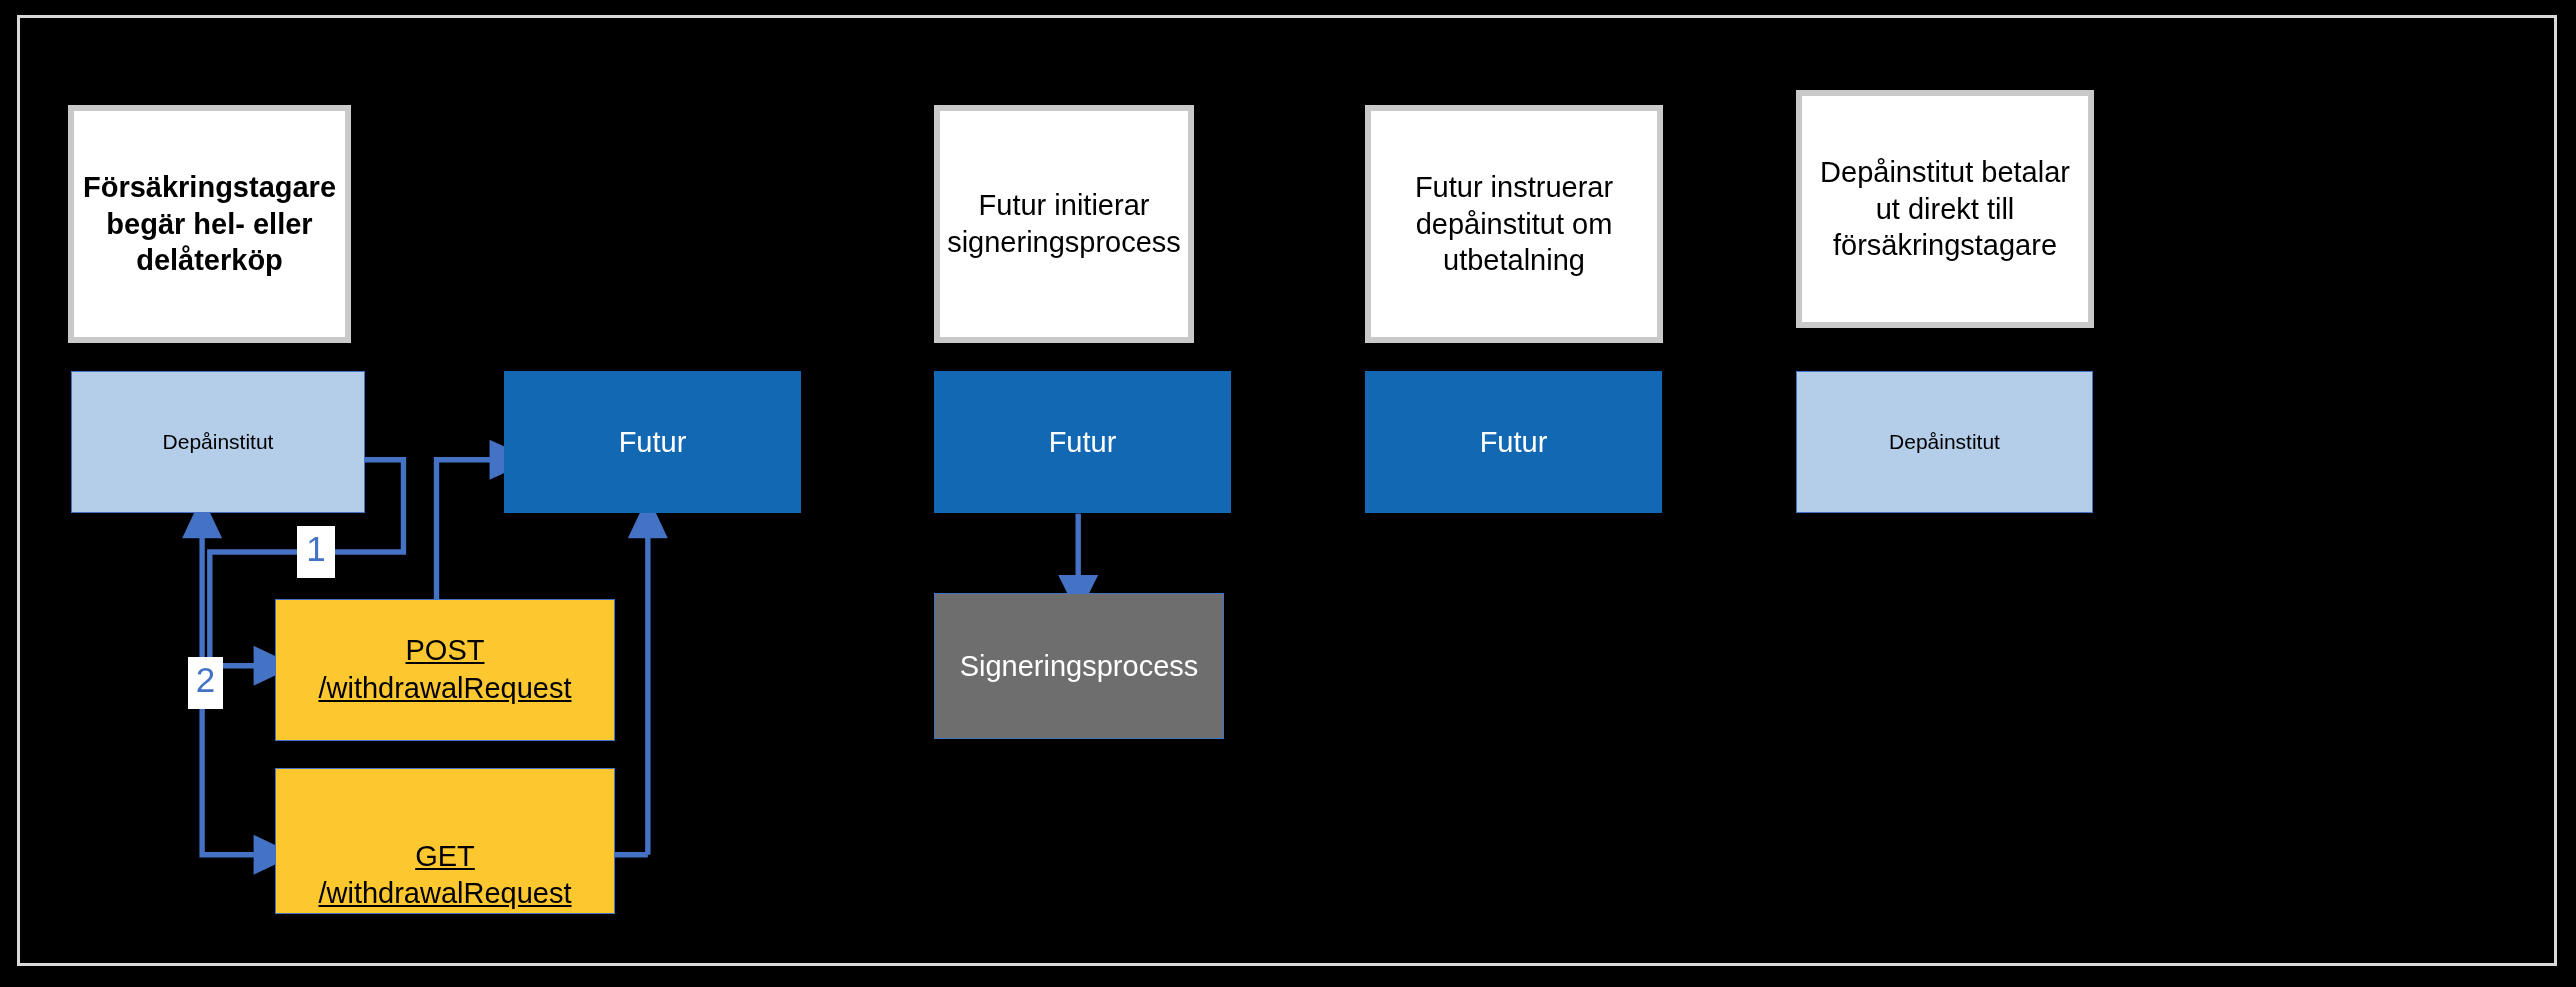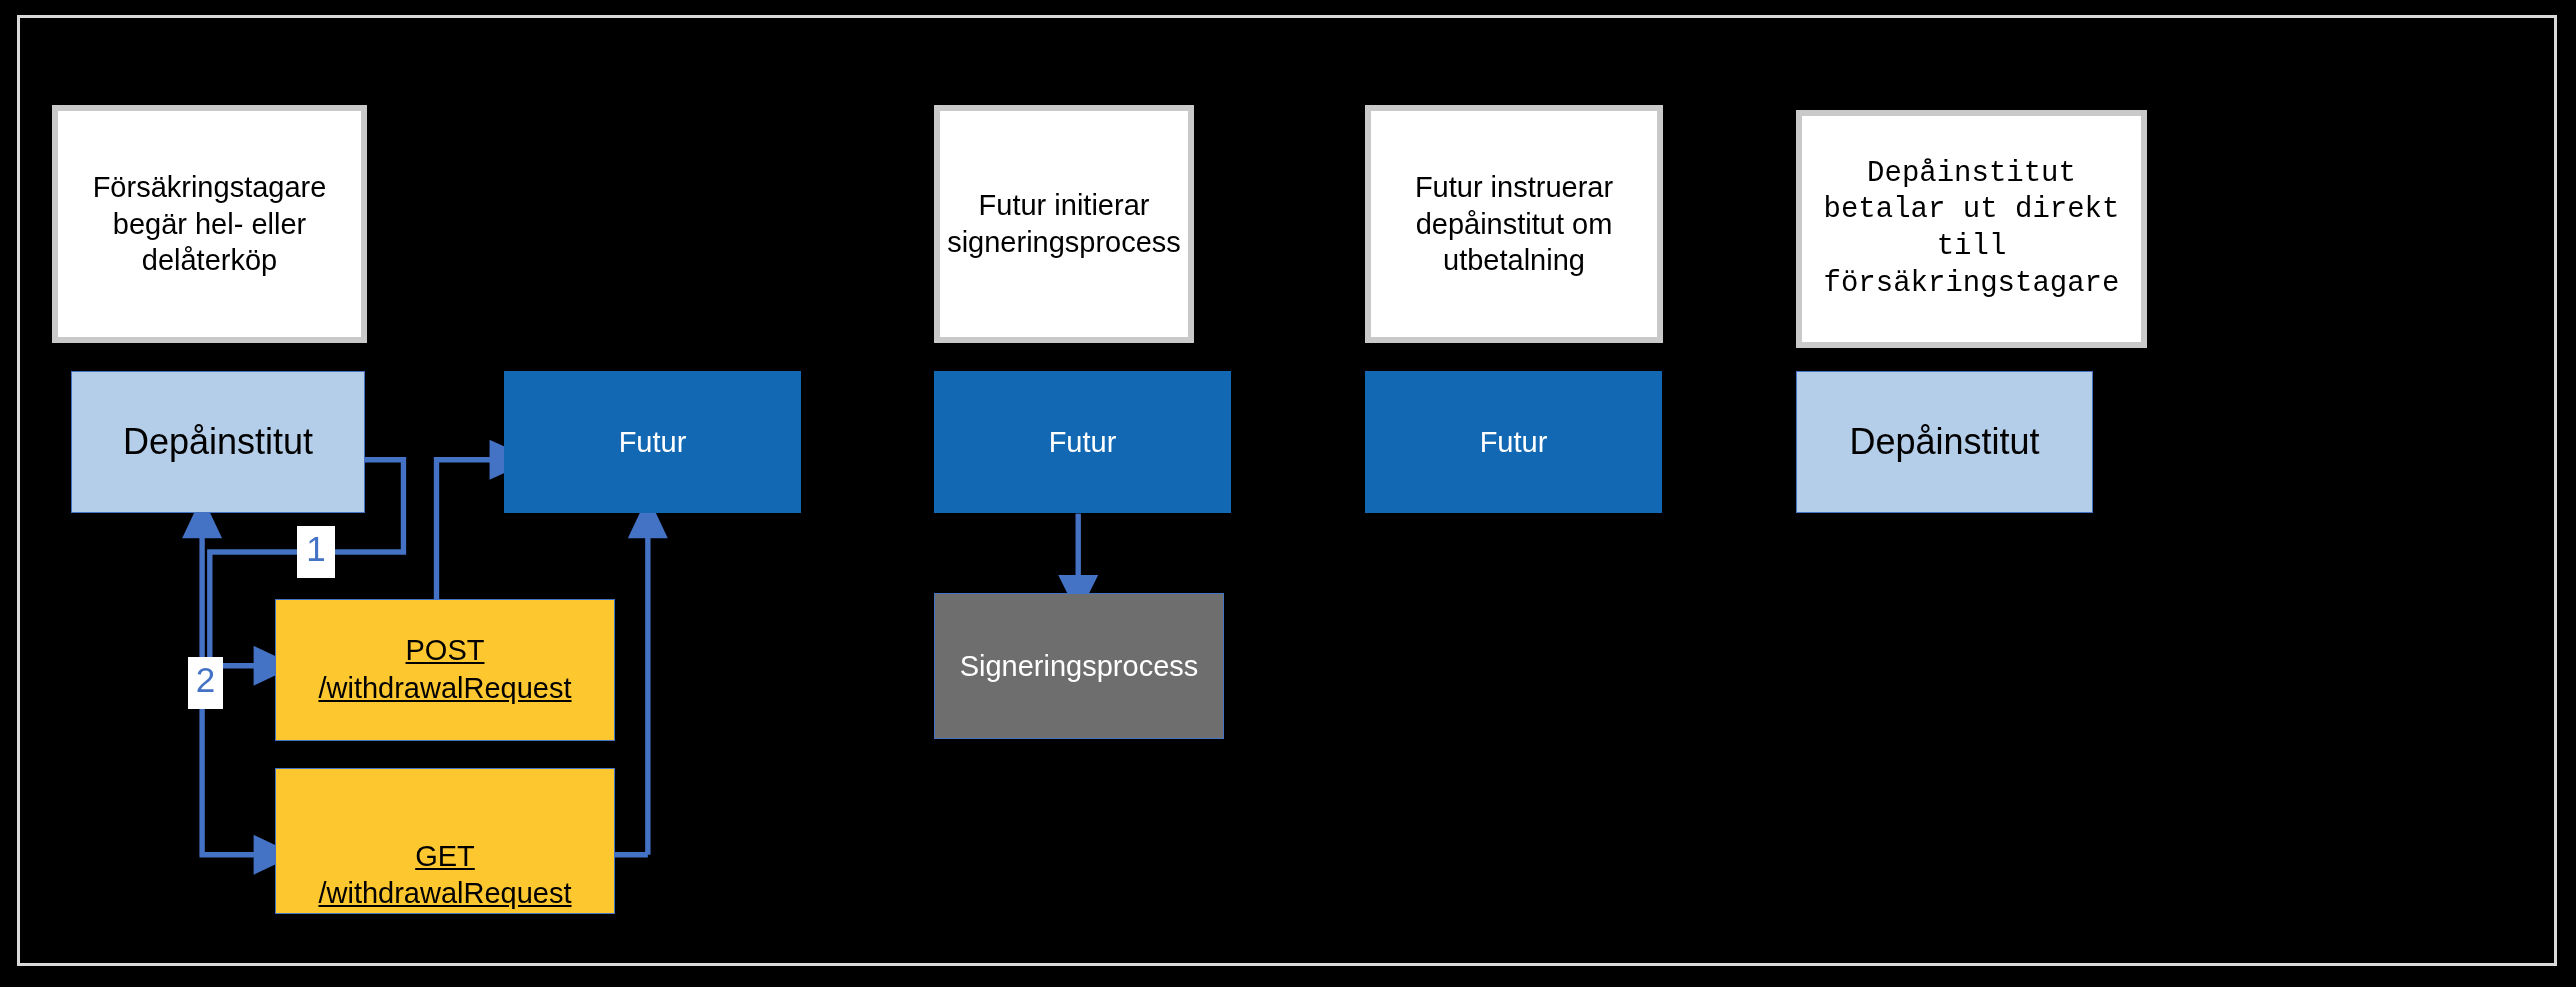--- a/index.html
+++ b/index.html
@@ -42,21 +42,21 @@
     border: 6.1px solid #c9c9c9;
     color: #000000;
     font-size: 29px;
     padding: 3.1px 10.8px;
   }
   
   .actor-light {
     background: #b4cde8;
     border: 1.5px solid #4472c4;
     color: #000000;
-    font-size: 36px;
+    font-size: 21px;
   }
   
   .actor-dark {
     background: #1368b3;
     border: 1.5px solid #1368b3;
     color: #ffffff;
     font-size: 29px;
   }
   
   .api-box {
@@ -136,34 +136,34 @@
       <polygon class="edge-head" points="817,700 843,645 869,700"></polygon>
       <polygon class="edge-head" points="790,1086 735,1112 790,1138"></polygon>
     </g>
 
     <g>
       <path class="edge-line" d="M 1403 668 L 1403 750"></path>
       <polygon class="edge-head" points="1377,748 1403,800 1429,748"></polygon>
     </g>
   </svg>
 
-  <div class="node step-box" style="left:52px; top:105px; width:315px; height:238px;">
+  <div class="node step-box" style="left:68px; top:105px; width:283px; height:238px;font-weight:bold;">
     <span>Försäkringstagare begär hel- eller delåterköp</span>
   </div>
 
 
   <div class="node step-box" style="left:934px; top:105px; width:260px; height:238px;">
     <span>Futur initierar signeringsprocess</span>
   </div>
 
   <div class="node step-box" style="left:1365px; top:105px; width:298px; height:238px;">
     <span>Futur instruerar depåinstitut om utbetalning</span>
   </div>
 
-  <div class="node step-box" style="left:1796px; top:110px; width:351px; height:238px;font-family:Liberation Mono, monospace;">
+  <div class="node step-box" style="left:1796px; top:90px; width:298px; height:238px;">
     <span>Depåinstitut betalar ut direkt till försäkringstagare</span>
   </div>
 
   <div class="node actor-light" style="left:71px; top:371px; width:294px; height:142px;">
     <span>Depåinstitut</span>
   </div>
 
   <div class="node actor-dark" style="left:504px; top:371px; width:297px; height:142px;">
     <span>Futur</span>
   </div>

